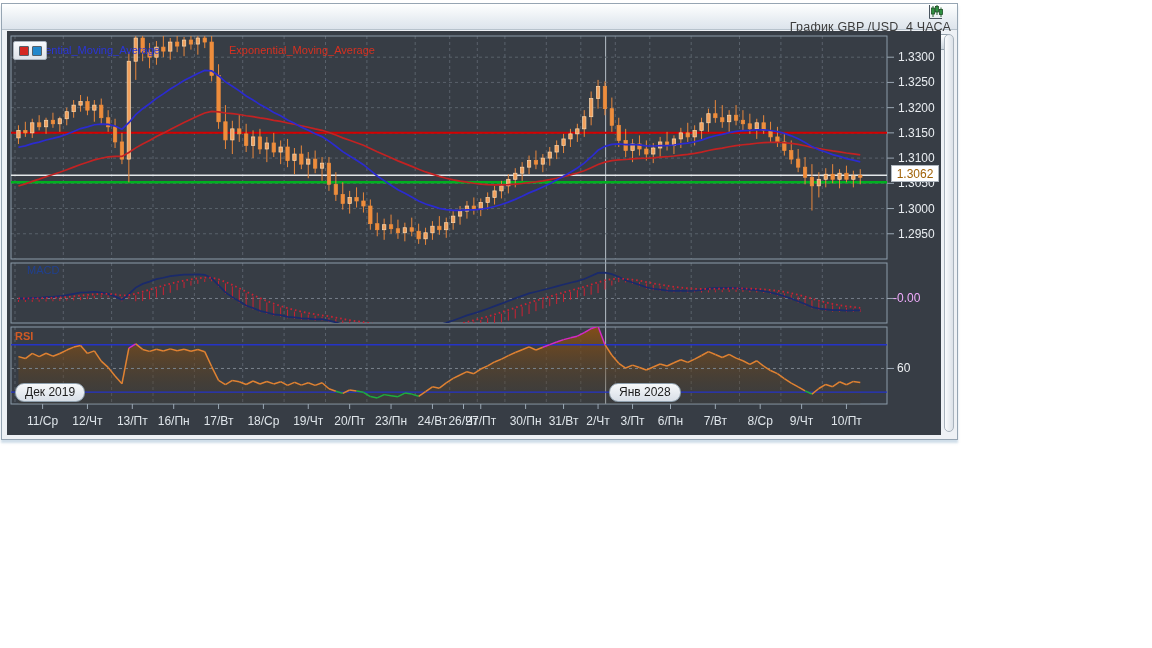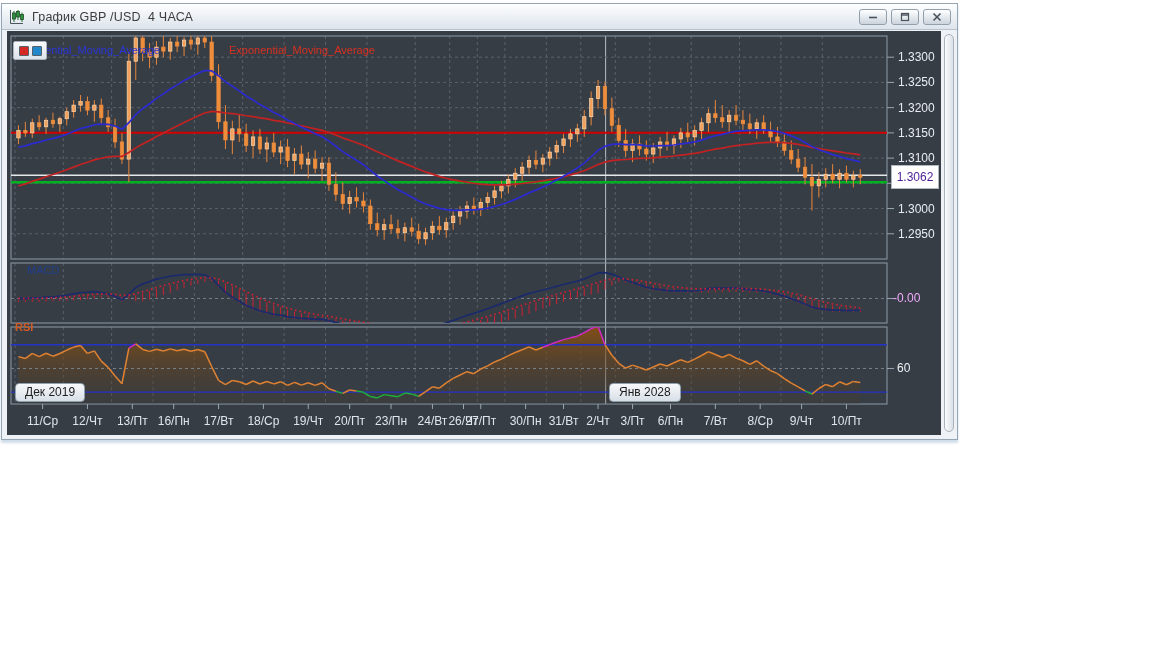--- a/index.html
+++ b/index.html
@@ -1,45 +1,45 @@
 <!DOCTYPE html>
 <html><head>
 <meta charset="utf-8">
 <style>
   * { margin:0; padding:0; box-sizing:border-box; }
   html,body { width:1152px; height:648px; background:#ffffff; font-family:"Liberation Sans",sans-serif; overflow:hidden; }
   .window { position:absolute; left:1px; top:3px; width:957px; height:437px;
             background:#eef1f5; border:1px solid #96a5b3; box-shadow:0 3px 2px rgba(170,195,215,.55); }
-  .titlebar { height:26px; display:flex; align-items:center; padding:0 6px 0 6px;
-              background:linear-gradient(#feffff,#e9eef3 60%,#dde4ec); border-bottom:1px solid #b7c2cc; }
+  .titlebar { height:26px; display:flex; align-items:flex-end; padding:0 6px 0 6px;
+              background:linear-gradient(#feffff,#e9eef3 60%,#dde4ec); border-bottom:1px solid #b7c2cc;flex-direction:column; }
   .title-icon { width:17px; height:16px; margin-right:7px; flex:0 0 auto; }
   .title-text { font-size:12.5px; color:#3c3c3c; letter-spacing:.2px; white-space:pre; }
   .win-buttons { margin-left:auto; display:flex; }
   .win-btn { width:28px; height:16px; margin-left:4px; border:1px solid #93a0ab; border-radius:3px;
              background:linear-gradient(#ffffff,#e7ecf1 45%,#ccd4dc); display:flex; align-items:center; justify-content:center; cursor:default; }
   .window-body { position:relative; height:408px; display:flex; padding:1px 0 0 5px; }
   .client { position:relative; width:934px; height:404px; background:#373d45; }
   .right-frame { width:17px; display:flex; justify-content:center; }
   .scrollbar { width:10px; height:398px; margin-top:3px; border:1px solid #a9b3bd; border-radius:5px;
                background:linear-gradient(90deg,#fbfcfd,#dbe1e8); }
   svg text { font-family:"Liberation Sans",sans-serif; }
   .overlay { position:absolute; white-space:nowrap; }
   .legend-chip { left:6px; top:10px; width:34px; height:19px; background:linear-gradient(#f8fafc,#dde3ea);
                  border:1px solid #aab4be; border-radius:2px; display:flex; align-items:center; justify-content:center; gap:3px; z-index:3; }
   .swatch { width:10px; height:10px; border:1px solid #55606a; border-radius:1px; }
   .lg-blue { left:7px; top:13px; font-size:11px; color:#2a35d8; z-index:2; }
   .lg-red  { left:222px; top:13px; font-size:11px; color:#d83020; z-index:2; }
   .macd-label { left:20px; top:233px; font-size:11px; font-weight:normal; color:#20408f; }
   .macd-value { left:886px; top:260px; font-size:12px; color:#f0abfc; }
-  .rsi-label { left:8px; top:290px; font-size:11px; font-weight:bold; color:#d05a24; }
+  .rsi-label { left:8px; top:299px; font-size:11px; font-weight:bold; color:#d05a24; }
   .rsi-value { left:890px; top:330px; font-size:12px; color:#eef1f4; }
-  .price-box { left:884px; top:134px; width:48px; height:24px; background:#ffffff; border:1px solid #b0b8c0;
-               color:#4c1d95; font-size:12px; display:flex; align-items:center; justify-content:center; z-index:4; }
+  .price-box { left:884px; top:134px; width:48px; height:17px; background:#ffffff; border:1px solid #b0b8c0;
+               color:#a16207; font-size:12px; display:flex; align-items:center; justify-content:center; z-index:4; }
   .month-tab { top:352px; height:19px; padding:1px 9px 2px; font-size:12px; color:#1c1c1c;
-               background:linear-gradient(#f7f9fb,#d8dfe7); border:1px solid #8fa0ae; border-radius:4px; z-index:3; }
+               background:linear-gradient(#f7f9fb,#d8dfe7); border:1px solid #8fa0ae; border-radius:9px; z-index:3; }
   .month-dec { left:8px; } .month-jan { left:602px; }
 </style>
 </head>
 <body>
 
 <div class="window">
   <div class="titlebar">
     <svg class="title-icon" viewBox="0 0 17 16">
       <line x1="2.5" y1="1" x2="2.5" y2="14.5" stroke="#4a5560" stroke-width="1"></line>
       <line x1="2.5" y1="14.5" x2="15" y2="14.5" stroke="#4a5560" stroke-width="1"></line>

